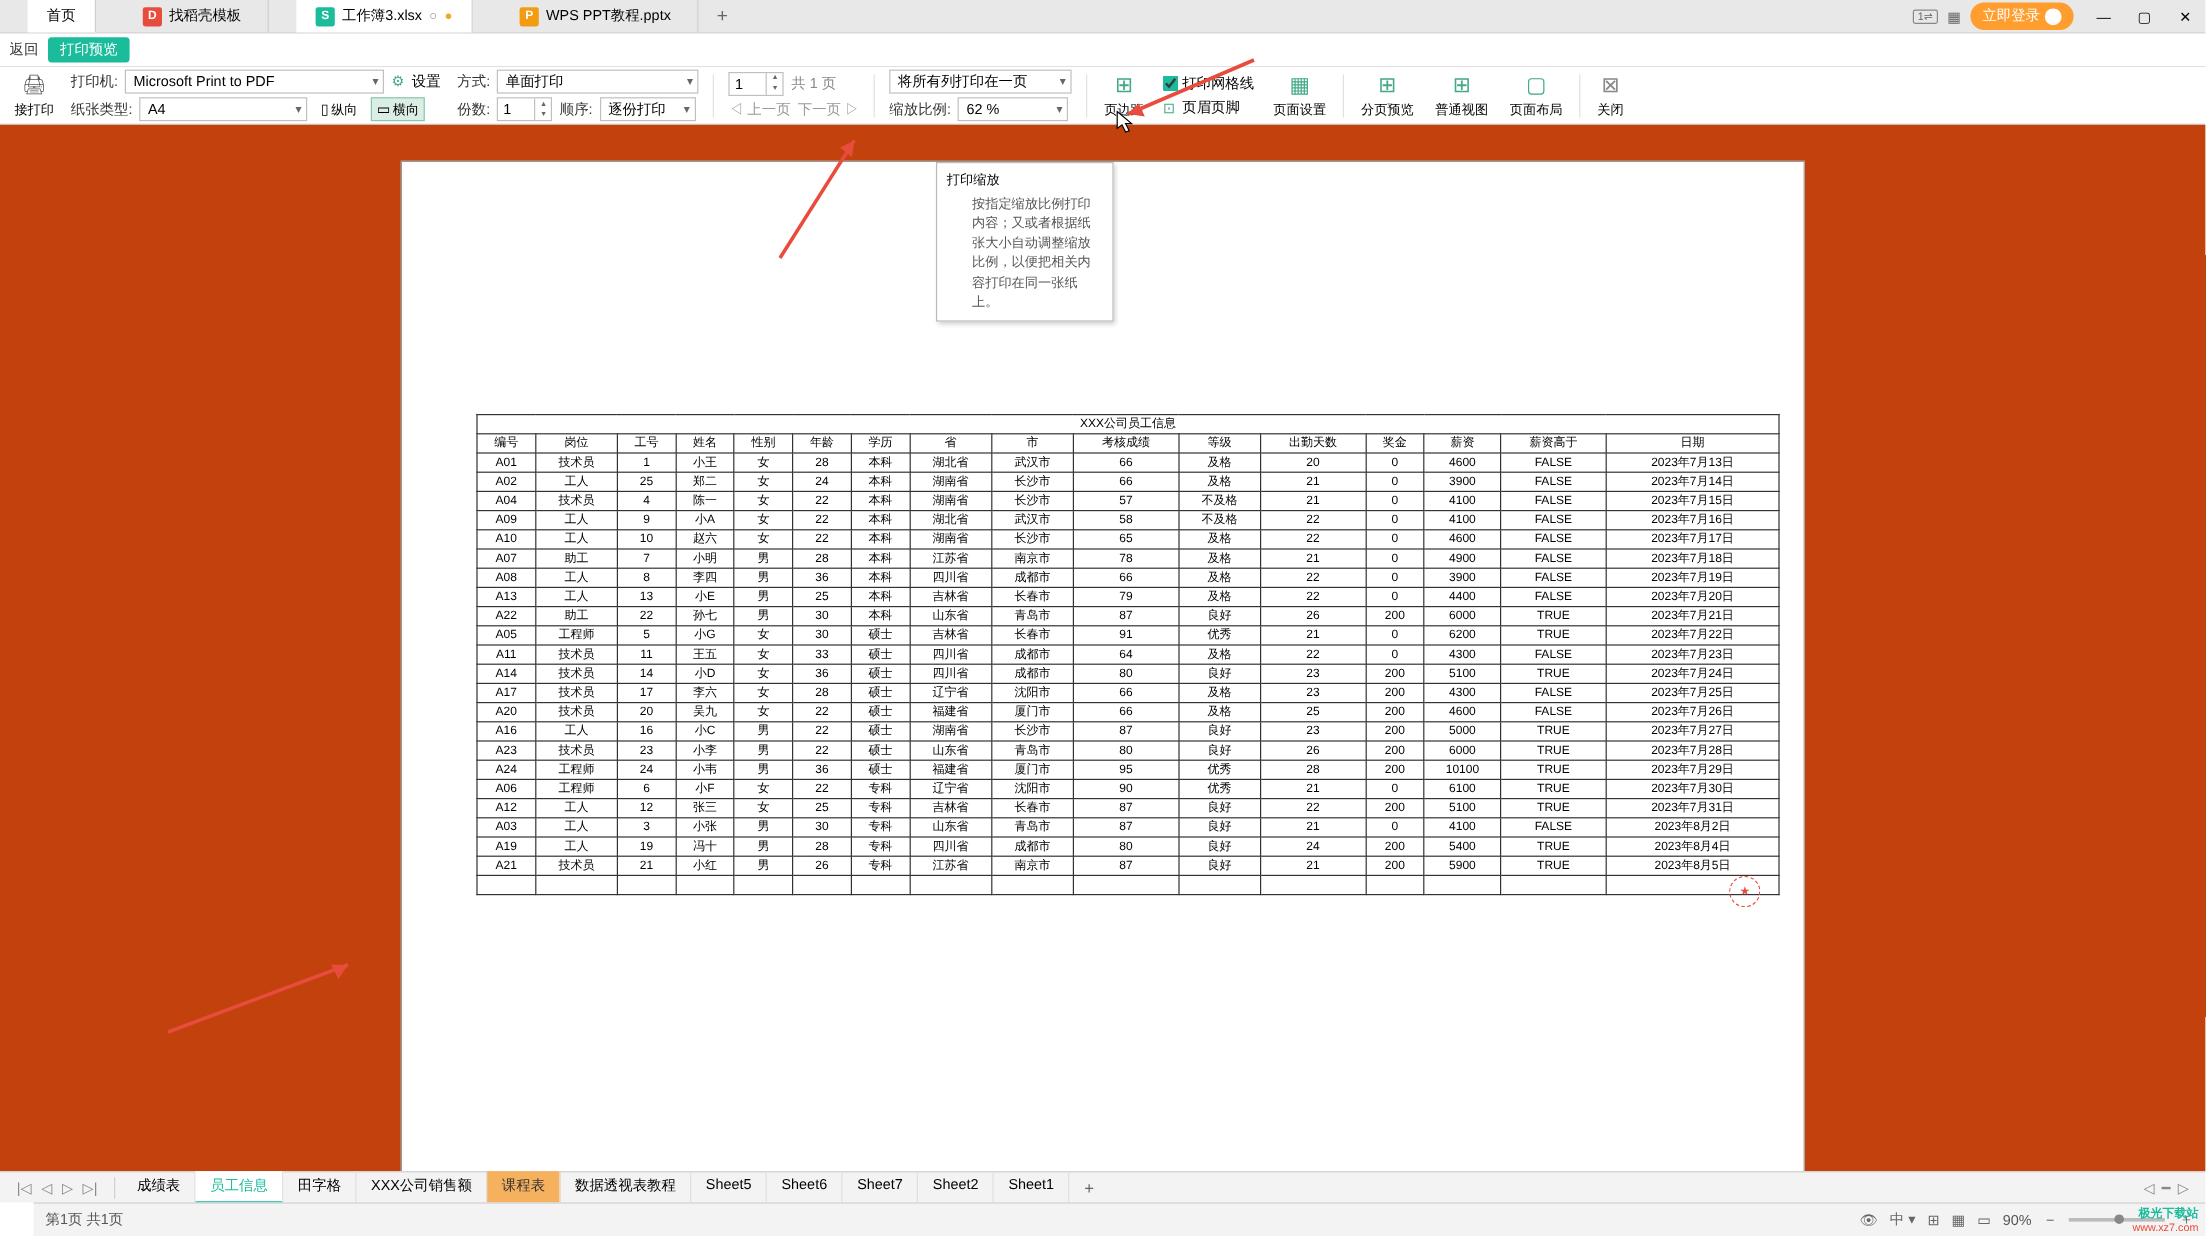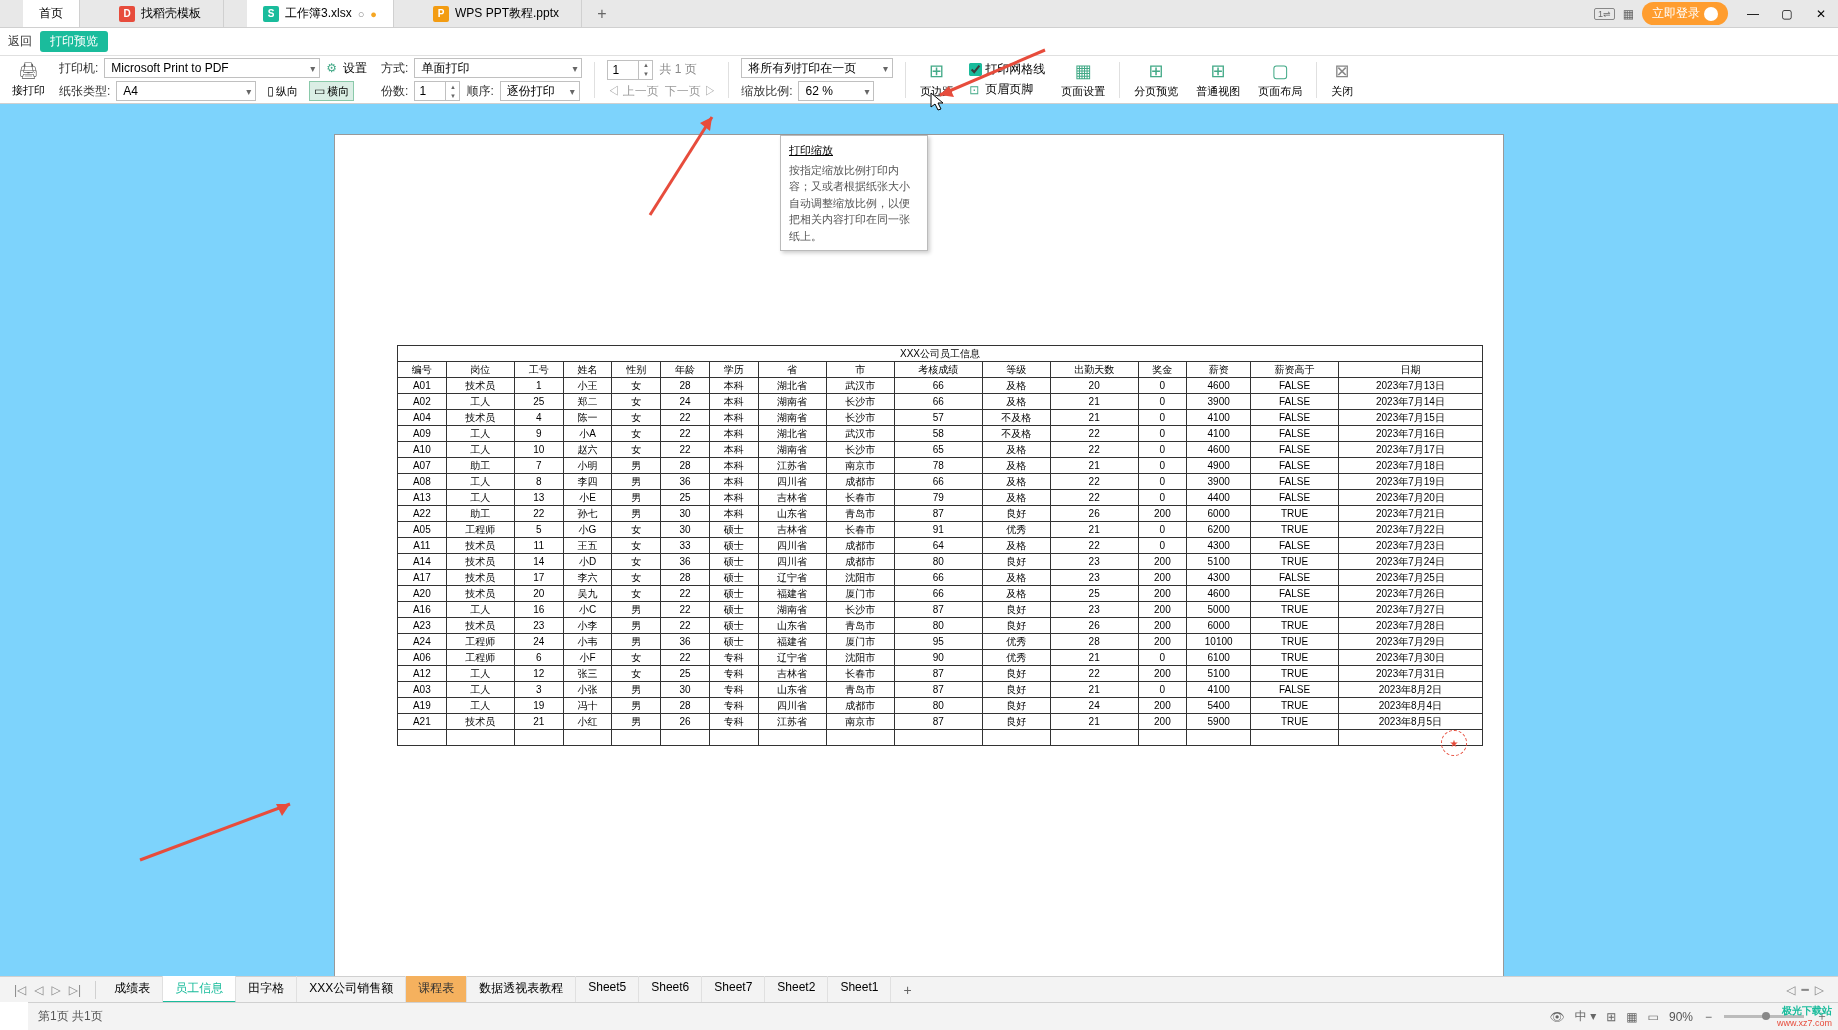--- a/index.html
+++ b/index.html
@@ -45,25 +45,25 @@
 .tb-big { display: flex; flex-direction: column; align-items: center; justify-content: center; padding: 0 8px; height: 100%; cursor: pointer; gap: 2px; }
 .tb-big .ico { width: 22px; height: 22px; display: flex; align-items: center; justify-content: center; color: #4a8; font-size: 18px; }
 .tb-big .lbl { font-size: 11px; }
 .nav-link { color: #999; cursor: default; font-size: 12px; }
 .page-total { color: #888; font-size: 12px; }
 .chk { display: flex; align-items: center; gap: 3px; }
 .chk input { accent-color: #1abc9c; }
 
 
 .tooltip { position: absolute; left: 780px; top: 135px; width: 148px; background: #fff; border: 1px solid #bbb; box-shadow: 2px 2px 4px rgba(0,0,0,.2); padding: 6px 8px; font-size: 11px; line-height: 1.5; z-index: 20; }
-.tooltip .tt-title { font-weight: normal; margin-bottom: 3px; text-decoration: underline; }
-.tooltip .tt-body { color: #555; font-size: 11px; }
-
-
-.preview-wrap { position: absolute; left: 0; right: 0; top: 104px; bottom: 54px; background: #7dd3fc; overflow: hidden; display: flex; justify-content: center; padding-top: 30px; }
+.tooltip .tt-title { font-weight: normal; margin-bottom: 3px; }
+.tooltip .tt-body { color: #555; font-size: 11px; margin-left: 21px; }
+
+
+.preview-wrap { position: absolute; left: 0; right: 0; top: 104px; bottom: 54px; background: #c2410c; overflow: hidden; display: flex; justify-content: center; padding-top: 30px; }
 .paper { width: 1170px; height: 845px; background: #fff; border: 1px solid #999; position: relative; }
 .paper-inner { position: absolute; left: 62px; right: 20px; top: 210px; }
 .ptable { width: 100%; border-collapse: collapse; font-size: 10px; }
 .ptable th, .ptable td { border: 1px solid #333; padding: 0 2px; text-align: center; height: 16px; font-weight: normal; line-height: 15px; white-space: nowrap; }
 .ptable .title-row td { text-align: center; font-size: 10px; }
 .ptable .empty-row td { height: 16px; }
 .watermark { position: absolute; right: 36px; bottom: 222px; width: 26px; height: 26px; border: 1px dashed #e74c3c; border-radius: 50%; display: flex; align-items: center; justify-content: center; color: #e74c3c; font-size: 10px; }
 
 
 .arrow { position: absolute; pointer-events: none; z-index: 30; }
@@ -205,21 +205,21 @@
   </div>
   <div class="vsep"></div>
   <div class="tb-sec">
     <div class="tb-row">
       <div class="dropdown" style="width:152px">
           <span>将所有列打印在一页</span>
         </div>
     </div>
     <div class="tb-row">
       <span class="tb-label">缩放比例:</span>
-      <div class="dropdown" style="width:76px">
+      <div class="dropdown" style="width:92px">
           <span>62 %</span>
         </div>
     </div>
   </div>
   <div class="vsep"></div>
   <div class="tb-big">
       <span class="ico">⊞</span>
       <span class="lbl">页边距</span>
     </div>
   <div class="tb-sec">

